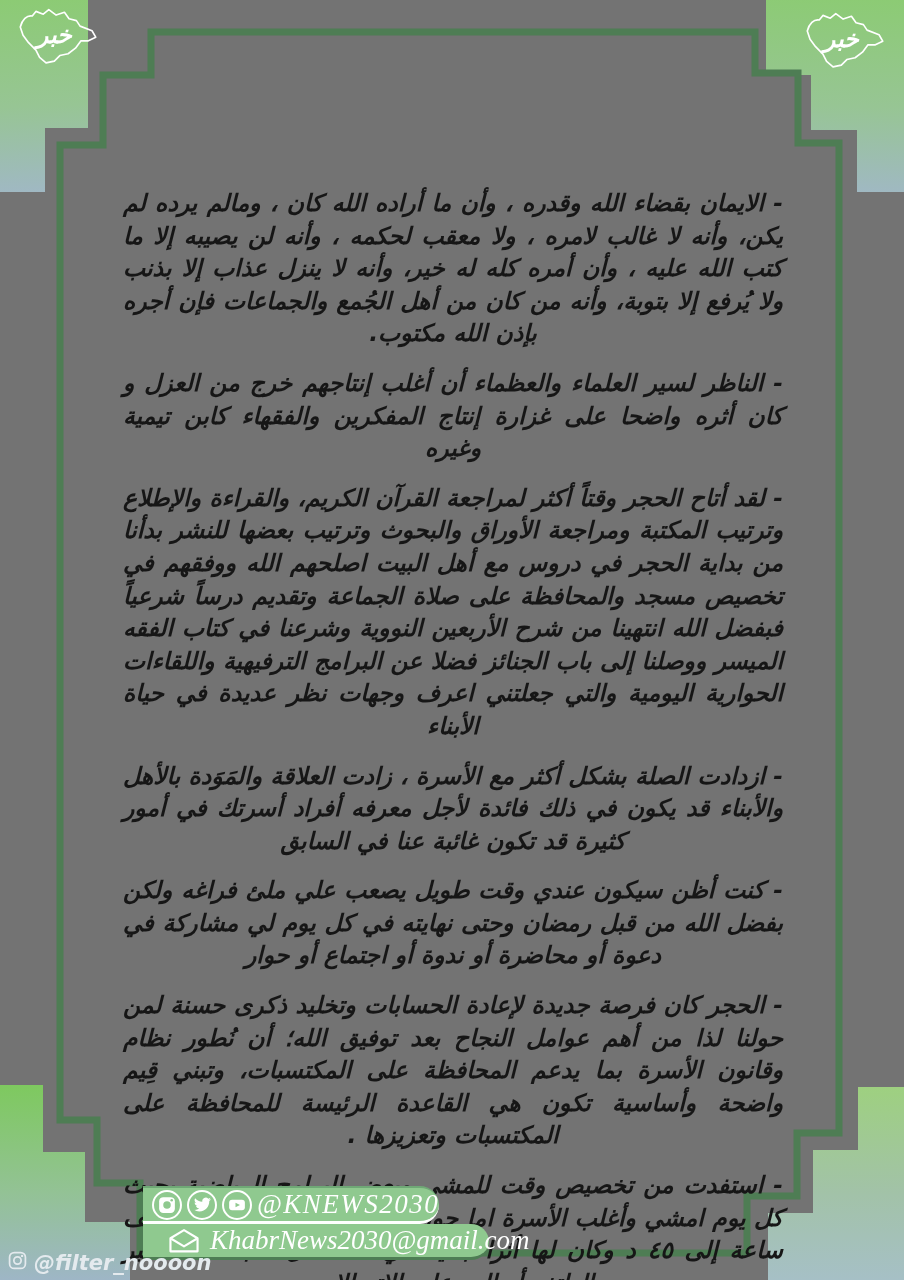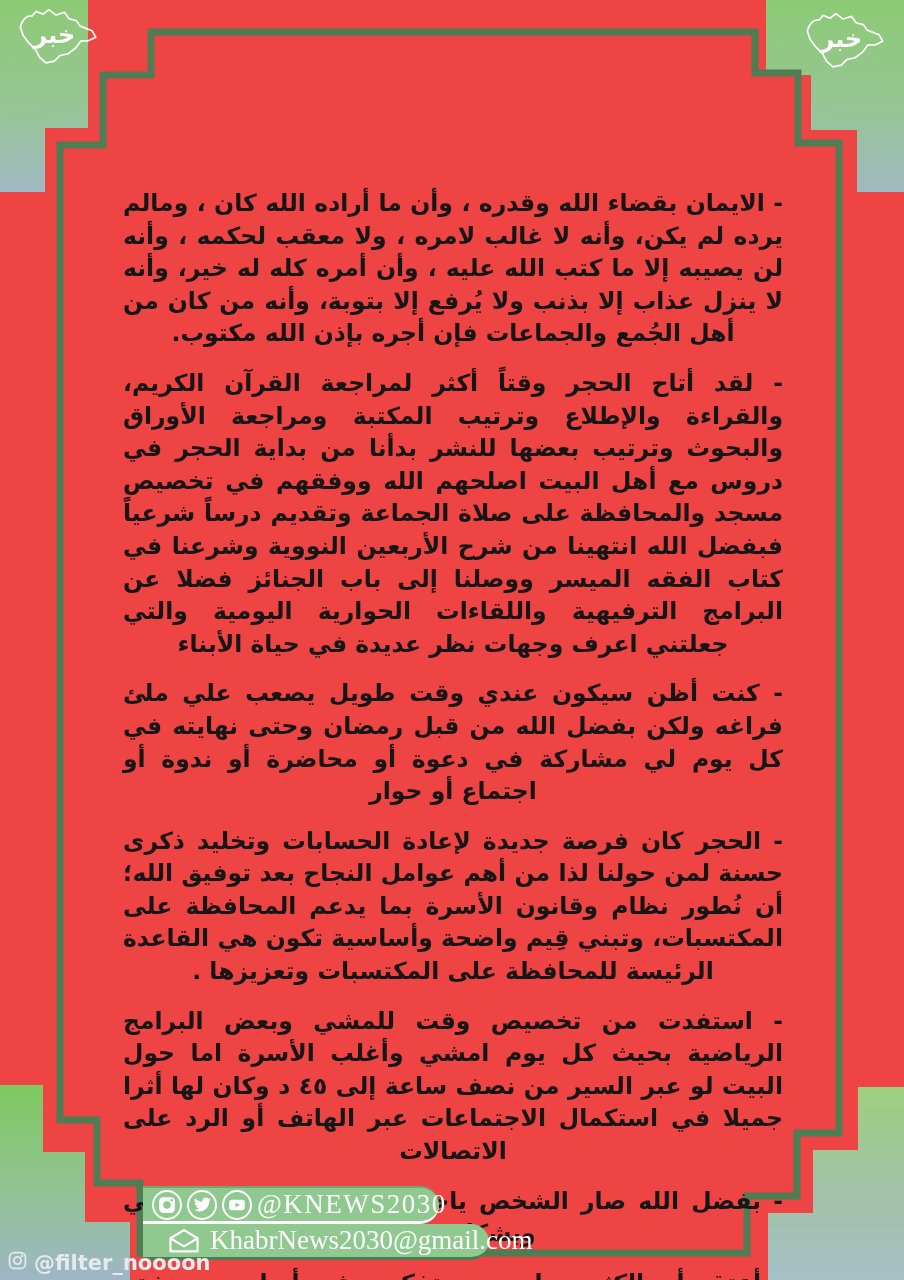--- a/index.html
+++ b/index.html
@@ -1,22 +1,23 @@
 <!DOCTYPE html>
 <html lang="ar"><head>
 <meta charset="utf-8">
 <style>
   html, body { margin: 0; padding: 0; background: #ffffff; }
   .page {
     position: relative;
     width: 904px;
     height: 1280px;
-    background: #ef4444;
+    background: #737373;
     overflow: hidden;
     font-family: "DejaVu Sans", sans-serif;
+    font-style: italic;
   }
 
   
   .corner { position: absolute; }
   .corner.tl {
     left: 0; top: 0; width: 88px; height: 192px;
     background: linear-gradient(178deg, #8ccb74 0%, #97c594 55%, #a0b8c4 100%);
     clip-path: polygon(0 0, 88px 0, 88px 128px, 45px 128px, 45px 192px, 0 192px);
   }
   .corner.tr {
@@ -132,21 +133,23 @@
 
   <div class="logo tr">
     <svg viewBox="0 0 100 80">
       <path class="map-outline" d="M9,27 C11,19 16,14 22,15 L26,10 L34,13 L40,8 L48,14 L57,11 L62,18 L70,20 L74,26 L87,31 L91,38 L83,42 L75,42 L69,50 L61,56 L52,58 L46,64 L37,66 L30,60 L26,52 L18,44 L12,36 Z"></path>
       <text class="logo-word" x="46" y="44">خبر</text>
     </svg>
   </div>
 
   <main class="article">
     <p>-  الايمان بقضاء الله وقدره ، وأن ما أراده الله كان ، ومالم يرده لم يكن، وأنه لا غالب لامره ، ولا معقب لحكمه ، وأنه لن يصيبه إلا ما كتب الله عليه ، وأن أمره كله له خير، وأنه لا ينزل عذاب إلا بذنب ولا يُرفع إلا بتوبة، وأنه من كان من أهل الجُمع والجماعات فإن أجره بإذن الله مكتوب.</p>
+    <p>- الناظر لسير العلماء والعظماء أن أغلب إنتاجهم خرج من العزل   و كان أثره واضحا على غزارة إنتاج المفكرين والفقهاء كابن تيمية وغيره</p>
     <p>- لقد أتاح الحجر وقتاً أكثر لمراجعة القرآن الكريم، والقراءة والإطلاع وترتيب المكتبة ومراجعة الأوراق  والبحوث وترتيب بعضها للنشر بدأنا من بداية الحجر في دروس مع أهل البيت  اصلحهم الله ووفقهم في تخصيص مسجد والمحافظة على صلاة الجماعة وتقديم درساً شرعياً فبفضل الله انتهينا من شرح الأربعين النووية وشرعنا في كتاب الفقه الميسر ووصلنا إلى باب الجنائز فضلا عن البرامج الترفيهية واللقاءات الحوارية اليومية والتي جعلتني اعرف وجهات نظر عديدة في حياة الأبناء</p>
+    <p>- ازدادت الصلة بشكل أكثر مع الأسرة ، زادت العلاقة والمَوَدة بالأهل والأبناء  قد يكون في ذلك فائدة لأجل معرفه أفراد أسرتك في أمور كثيرة قد تكون غائبة عنا في السابق</p>
     <p>- كنت أظن سيكون عندي وقت طويل يصعب علي ملئ فراغه ولكن بفضل الله من قبل رمضان وحتى نهايته في كل يوم لي مشاركة في دعوة أو محاضرة أو ندوة أو اجتماع أو حوار</p>
     <p>- الحجر كان فرصة جديدة لإعادة الحسابات وتخليد ذكرى حسنة لمن حولنا لذا من أهم عوامل النجاح بعد توفيق الله؛ أن نُطور نظام وقانون الأسرة بما يدعم المحافظة على المكتسبات، وتبني قِيم واضحة وأساسية تكون هي القاعدة الرئيسة للمحافظة على المكتسبات وتعزيزها .</p>
     <p>- استفدت من تخصيص وقت للمشي وبعض البرامج الرياضية بحيث كل يوم امشي وأغلب الأسرة اما حول البيت لو عبر السير من نصف ساعة إلى ٤٥ د وكان لها أثرا جميلا في استكمال الاجتماعات عبر الهاتف أو الرد على الاتصالات</p>
     <p>- بفضل الله صار الشخص ياخذ كفايته من النوم الصحي وبشكل منتظم</p>
     <p>- أعتقد أن الكثير منا سيعيد تفكيره في أسلوب معيشته وأولاده إذا عمل الوالدين على التخطيط السليم والاستفادة من الوقت.</p>
   </main>
 
   <div class="banner">
     <div class="row social">
       <span class="icon-circle">

